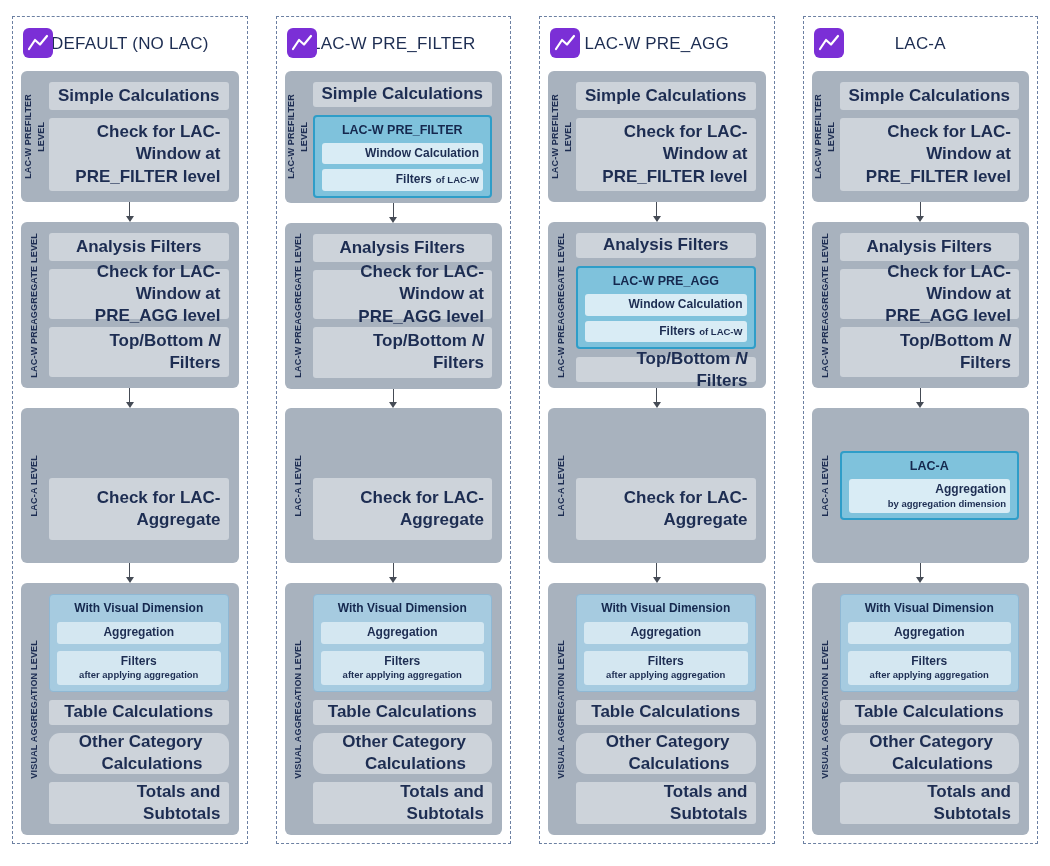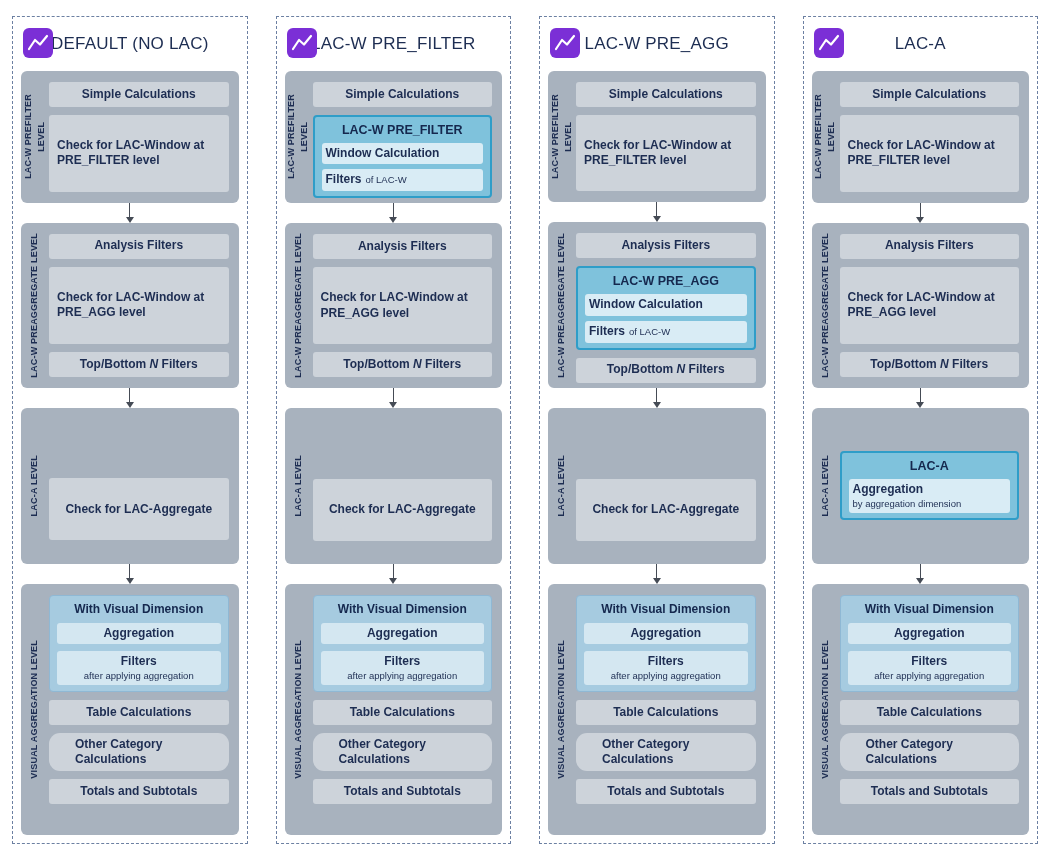--- a/index.html
+++ b/index.html
@@ -28,40 +28,40 @@
     writing-mode:vertical-rl; transform:rotate(180deg);
     font-size:9px; font-weight:bold; color:#1d2d52; text-align:center;
     line-height:1.4; letter-spacing:0.2px; white-space:nowrap;
   }
   .sec-content { flex:1; display:flex; flex-direction:column; gap:8px; padding:11px 10px 11px 1px; min-width:0; }
   .sec-content.center { justify-content:center; }
 
   .box {
     background:#cdd3da; border-radius:3px;
     display:flex; flex-direction:column; align-items:center; justify-content:center;
-    text-align:left; font-size:12px; font-weight:bold; color:#1d2d52;
+    text-align:right; font-size:17px; font-weight:bold; color:#1d2d52;
     padding:3px 8px; min-height:25px; line-height:1.3;
   }
   .box.tall { flex:1; }
   .box.check-agg { min-height:62px;margin-top:47px; }
   .box.narrow { padding:3px 26px; min-height:38px;border-radius:11px; }
 
   .hl {
     background:#7fc2dc; border:2px solid #2f9dc8; border-radius:4px;
     padding:5px 7px; display:flex; flex-direction:column; gap:5px; flex:1;
   }
   .hl.hl-fixed { flex:0 0 auto; width:100%; }
   .hl-title { text-align:center; font-size:12.5px; font-weight:bold; color:#15284e; padding:1px 0; }
-  .hl .inner { background:#d9ecf5; border-radius:3px; text-align:left; font-size:12px; font-weight:bold; color:#1d2d52; padding:3px 4px; line-height:1.3; }
+  .hl .inner { background:#d9ecf5; border-radius:3px; text-align:right; font-size:12px; font-weight:bold; color:#1d2d52; padding:3px 4px; line-height:1.3; }
 
   .wvd { background:#a6cbe0; border:1px solid #8fb8d4; border-radius:4px; padding:6px 7px; display:flex; flex-direction:column; gap:7px; }
   .wvd-title { text-align:center; font-size:12px; font-weight:bold; color:#15284e; }
   .wvd .inner { background:#d4e7f1; border-radius:3px; text-align:center; font-size:12px; font-weight:bold; color:#1d2d52; padding:3px 4px; line-height:1.3; }
 
-  .small { font-size:9.5px; font-weight:normal; }
+  .small { font-size:9.5px; font-weight:bold; }
   .blk { display:block; }
   .ml { margin-left:4px; }
   .it { font-style:italic; }
 
   .arrow { height:20px; display:flex; flex-direction:column; align-items:center; justify-content:center; }
   .arrow .line { width:1.3px; flex:1; background:#454b55; }
   .arrow .head { width:0; height:0; border-left:4px solid transparent; border-right:4px solid transparent; border-top:6px solid #454b55; }
 </style>
 </head>
 <body>

